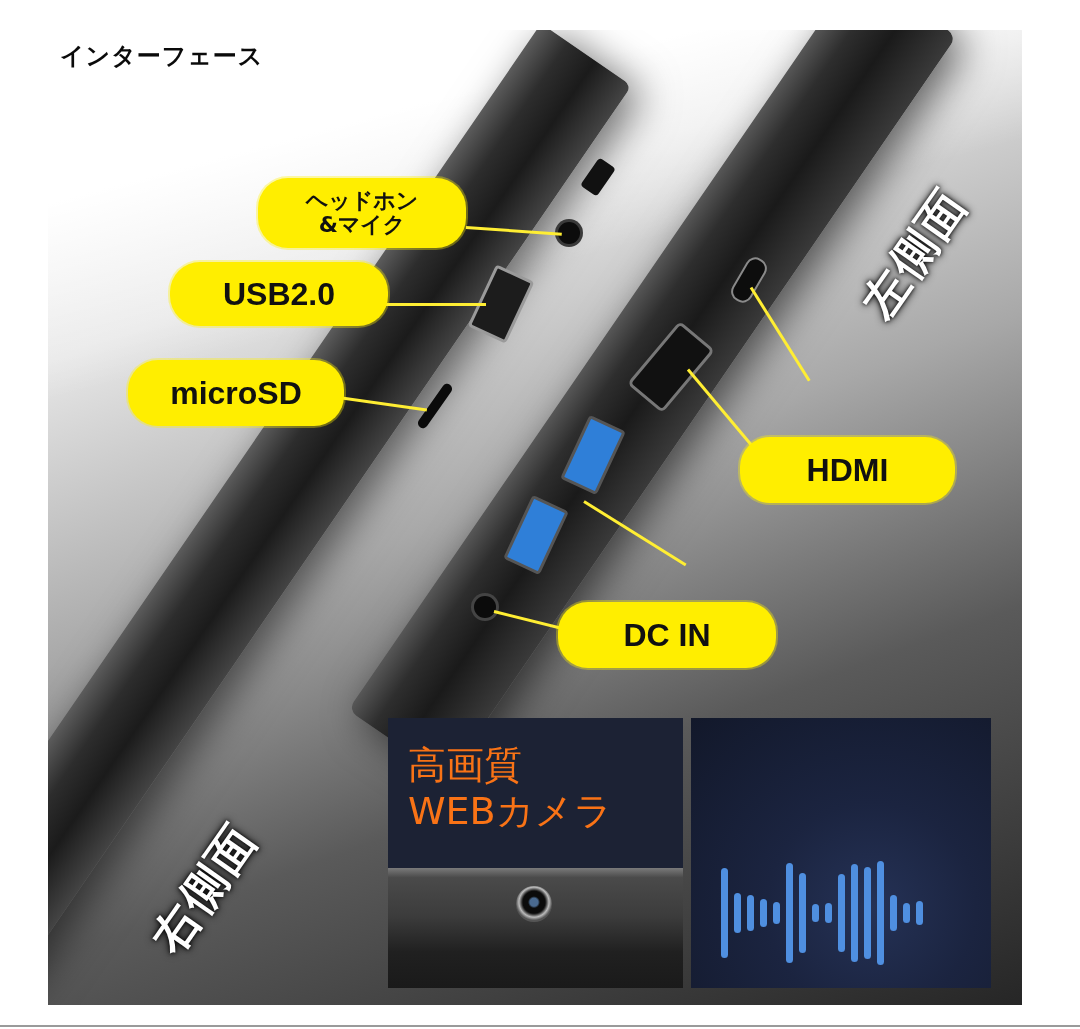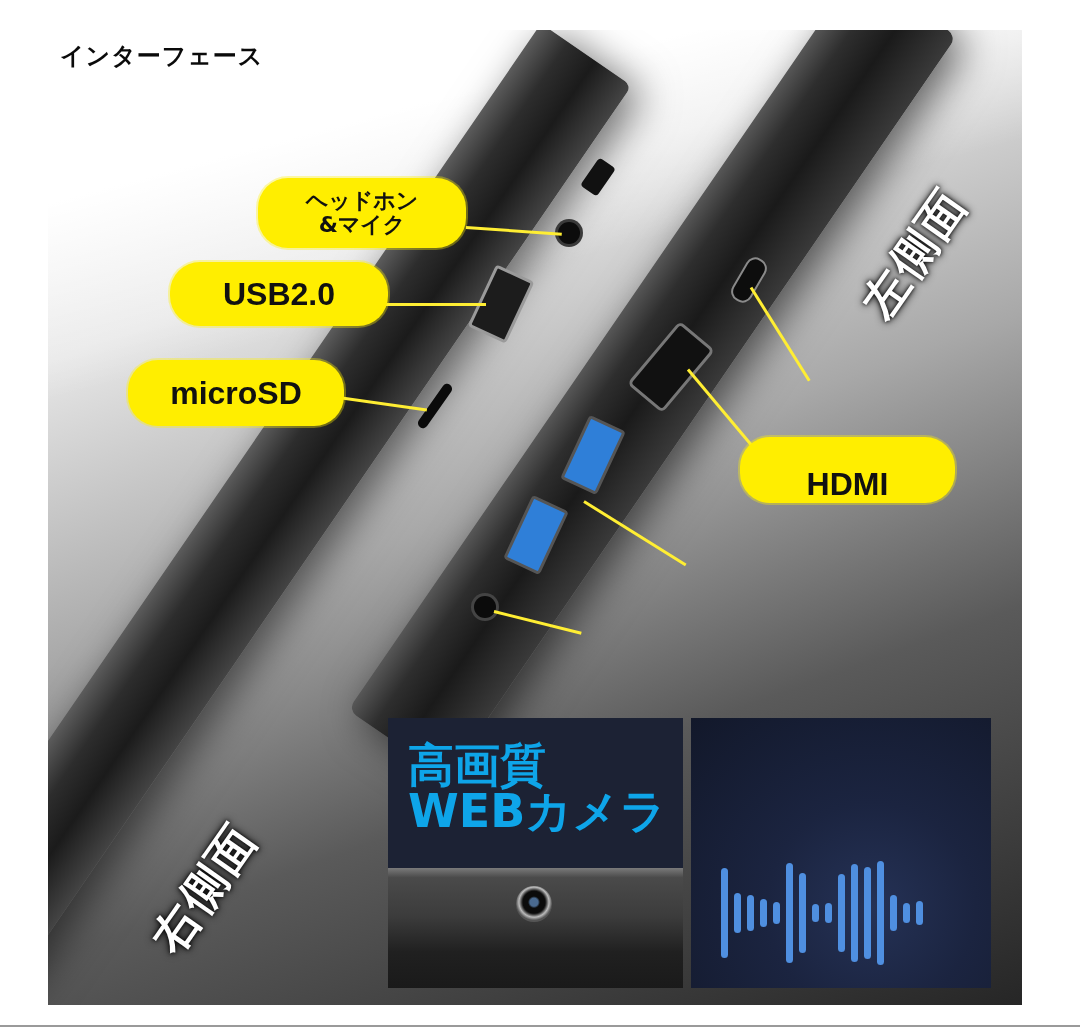--- a/index.html
+++ b/index.html
@@ -21,21 +21,21 @@
   .title-jp{font-weight:bold;font-size:24px;line-height:32px;color:#0a0a0a;margin-top:-4px;letter-spacing:1px;}
   .pill{position:absolute;background:#ffee00;border-radius:30px;color:#111;font-weight:bold;
     font-family:"Liberation Sans",sans-serif;display:flex;align-items:center;justify-content:center;
     box-shadow:0 0 0 2px rgba(255,240,0,.35);}
   .pill.jp{font-family:"DejaVu Sans",sans-serif;font-size:22px;line-height:24px;text-align:center;flex-direction:column;}
   .leader{position:absolute;height:3px;background:#ffee33;transform-origin:left center;}
   .port{position:absolute;}
   .side-label{position:absolute;color:#fff;font-weight:bold;font-size:46px;letter-spacing:2px;
     text-shadow:0 0 4px #000,0 0 8px #000;transform:rotate(-55deg);transform-origin:left top;white-space:nowrap;}
   .panel-cam{position:absolute;left:340px;top:688px;width:295px;height:270px;background:#1c2234;overflow:hidden;}
-  .cam-text{position:absolute;left:20px;top:24px;color:#0ea5e9;font-weight:bold;font-size:46px;line-height:46px;}
+  .cam-text{position:absolute;left:20px;top:24px;color:#f97316;font-weight:normal;font-size:38px;line-height:46px;}
   .cam-bezel{position:absolute;left:0;top:150px;width:295px;height:120px;background:linear-gradient(180deg,#7a7a7a 0%,#4a4a4a 8%,#3c3c3c 40%,#202020 70%,#1a1a1a 100%);}
   .cam-lens{position:absolute;left:128px;top:18px;width:36px;height:36px;border-radius:50%;
     background:radial-gradient(circle at 50% 45%,#4a6a90 0 4px,#0b0b0b 6px 11px,#2b2b2b 12px,#bbb 15px,#555 18px);}
   .panel-mic{position:absolute;left:643px;top:688px;width:300px;height:270px;
     background:radial-gradient(circle at 60% 70%,#253256 0%,#1b2440 40%,#12182a 100%);}
   .mic-text{position:absolute;left:22px;top:24px;color:#fff;font-weight:bold;font-size:21px;line-height:28px;}
   .wave{position:absolute;left:30px;top:140px;width:250px;height:110px;display:flex;align-items:center;gap:6px;}
   .bar{width:7px;background:#4f8fe0;border-radius:4px;}
 </style>
 </head>
@@ -78,22 +78,25 @@
     <span>ヘッドホン</span>
     <span>&amp;マイク</span>
   </div>
   <div class="pill" style="left:122px;top:232px;width:218px;height:64px;font-size:32px;">
     <span>USB2.0</span>
   </div>
   <div class="pill" style="left:48px;top:330px;width:216px;height:66px;font-size:32px;margin-left:32px;">
     <span>microSD</span>
   </div>
 
-  <div class="pill" style="left:692px;top:407px;width:215px;height:66px;font-size:32px;align-items:flex-end;">
+  <div class="pill" style="left:692px;top:407px;width:215px;height:66px;font-size:32px;">
     <span>HDMI</span>
+  </div>
+  <div class="pill" style="left:510px;top:572px;width:218px;height:66px;font-size:32px;">
+    <span>DC IN</span>
   </div>
 
   <div class="panel-cam">
     <div class="cam-text">
       <div>高画質</div>
       <div>WEBカメラ</div>
     </div>
     <div class="cam-bezel">
       <div class="cam-lens"></div>
     </div>

